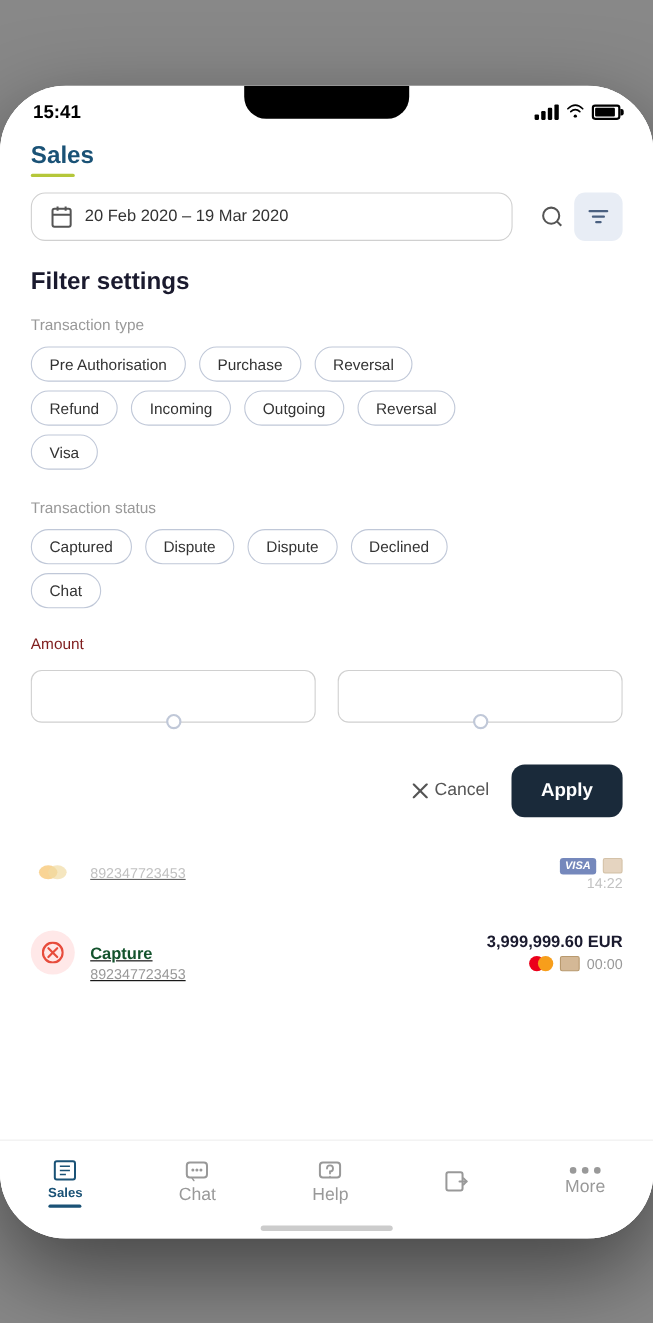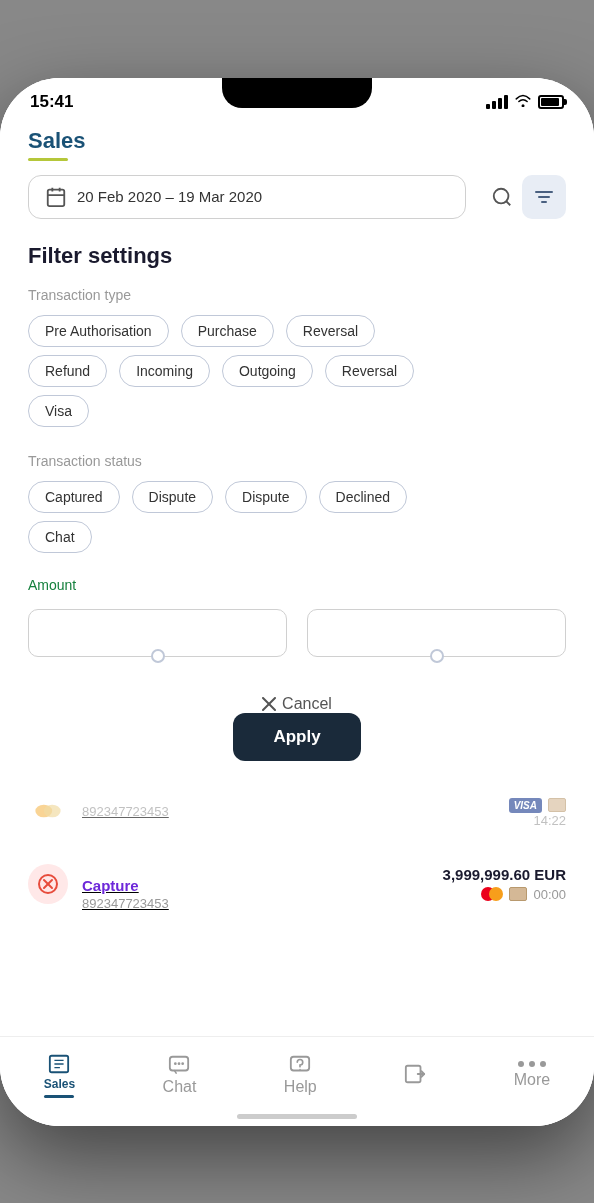--- a/index.html
+++ b/index.html
@@ -243,21 +243,21 @@
     }
 
     
     .amount-section {
       padding: 16px 28px 20px 28px;
       background: #fff;
     }
 
     .amount-label {
       font-size: 14px;
-      color: #15803d;
+      color: #7f1d1d;
       margin-bottom: 16px;
     }
 
     .amount-sliders {
       display: flex;
       justify-content: space-between;
       gap: 20px;
     }
 
     .amount-input-box {
@@ -281,40 +281,40 @@
       transform: translateX(-50%);
     }
 
     
     .action-bar {
       display: flex;
       align-items: center;
       justify-content: flex-end;
       padding: 18px 28px 20px 28px;
       background: #fff;
-      flex-direction: column;
+      gap: 20px;
     }
 
     .cancel-btn {
       display: flex;
       align-items: center;
       gap: 6px;
       font-size: 16px;
       color: #555;
       cursor: pointer;
       background: none;
       border: none;
     }
 
     .apply-btn {
       background: #1a2a3a;
       color: #fff;
       border: none;
       border-radius: 12px;
-      padding: 14px 40px;
+      padding: 14px 27px;
       font-size: 17px;
       font-weight: 600;
       cursor: pointer;
     }
 
     .transaction-item {
       display: flex;
       align-items: center;
       padding: 14px 28px;
       background: #fff;
@@ -339,21 +339,21 @@
     }
 
     .trans-info {
       flex: 1;
       text-decoration: underline;
     }
 
     .trans-type {
       font-size: 15px;
       font-weight: 600;
-      color: #6d28d9;
+      color: #14532d;
       margin-top: 20px;
     }
 
     .trans-id {
       font-size: 13px;
       color: #999;
       margin-top: 2px;
     }
 
     .trans-right {

